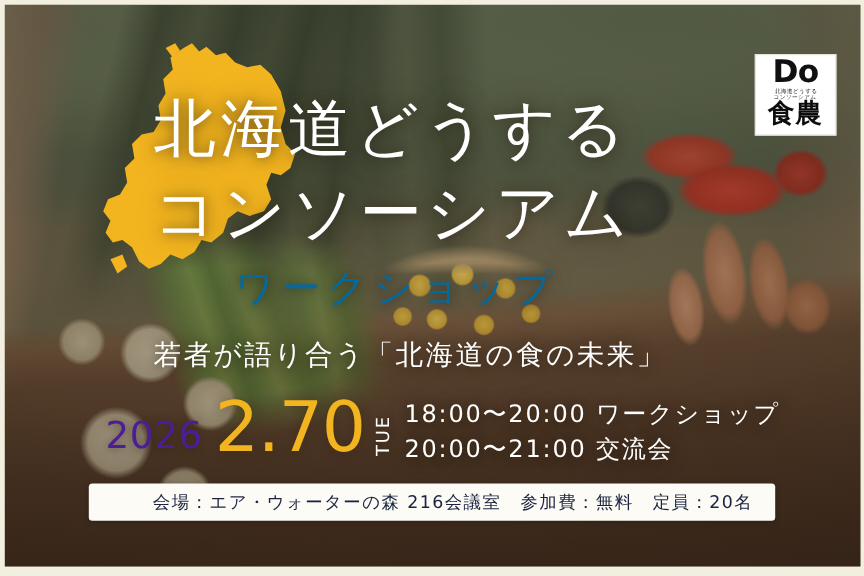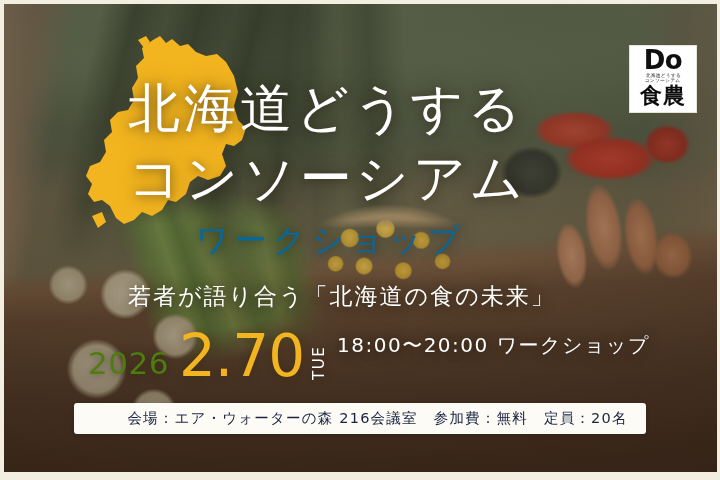--- a/index.html
+++ b/index.html
@@ -187,21 +187,21 @@
     text-align:center;
   }
 
   
   .daterow{
     position:absolute;left:88px;top:330px;
     display:flex;align-items:flex-end;gap:0;
     pointer-events:none;
   }
   .year{
-    font-size:31px;line-height:1;color:#4d7c0f;font-weight:400;
+    font-size:31px;line-height:1;color:#4c1d95;font-weight:400;
     letter-spacing:.5px;padding-bottom:4px;
     text-shadow:0 1px 8px rgba(40,30,15,.6);
   }
   .bigdate{
     font-size:58px;line-height:.92;color:#F2B41F;font-weight:400;
     letter-spacing:-1px;margin-left:10px;
     text-shadow:0 1px 10px rgba(50,34,10,.45);
   }
   .dow{
     writing-mode:vertical-rl;
@@ -283,20 +283,21 @@
   </div>
 
   <div class="daterow">
     <span class="year">2026</span>
     <span class="bigdate">2.70</span>
     <span class="dow">TUE</span>
   </div>
 
   <div class="schedule">
     <div class="sched-line">18:00〜20:00 ワークショップ</div>
+    <div class="sched-line">20:00〜21:00 交流会</div>
   </div>
 
   <div class="infobar">
     <div class="infobar-text">
       <span>会場：</span><span>エア・ウォーターの森 216会議室</span><span class="gap"></span><span>参加費：</span><span>無料</span><span class="gap"></span><span>定員：</span><span>20名</span>
     </div>
   </div>
 
 </div>
 

